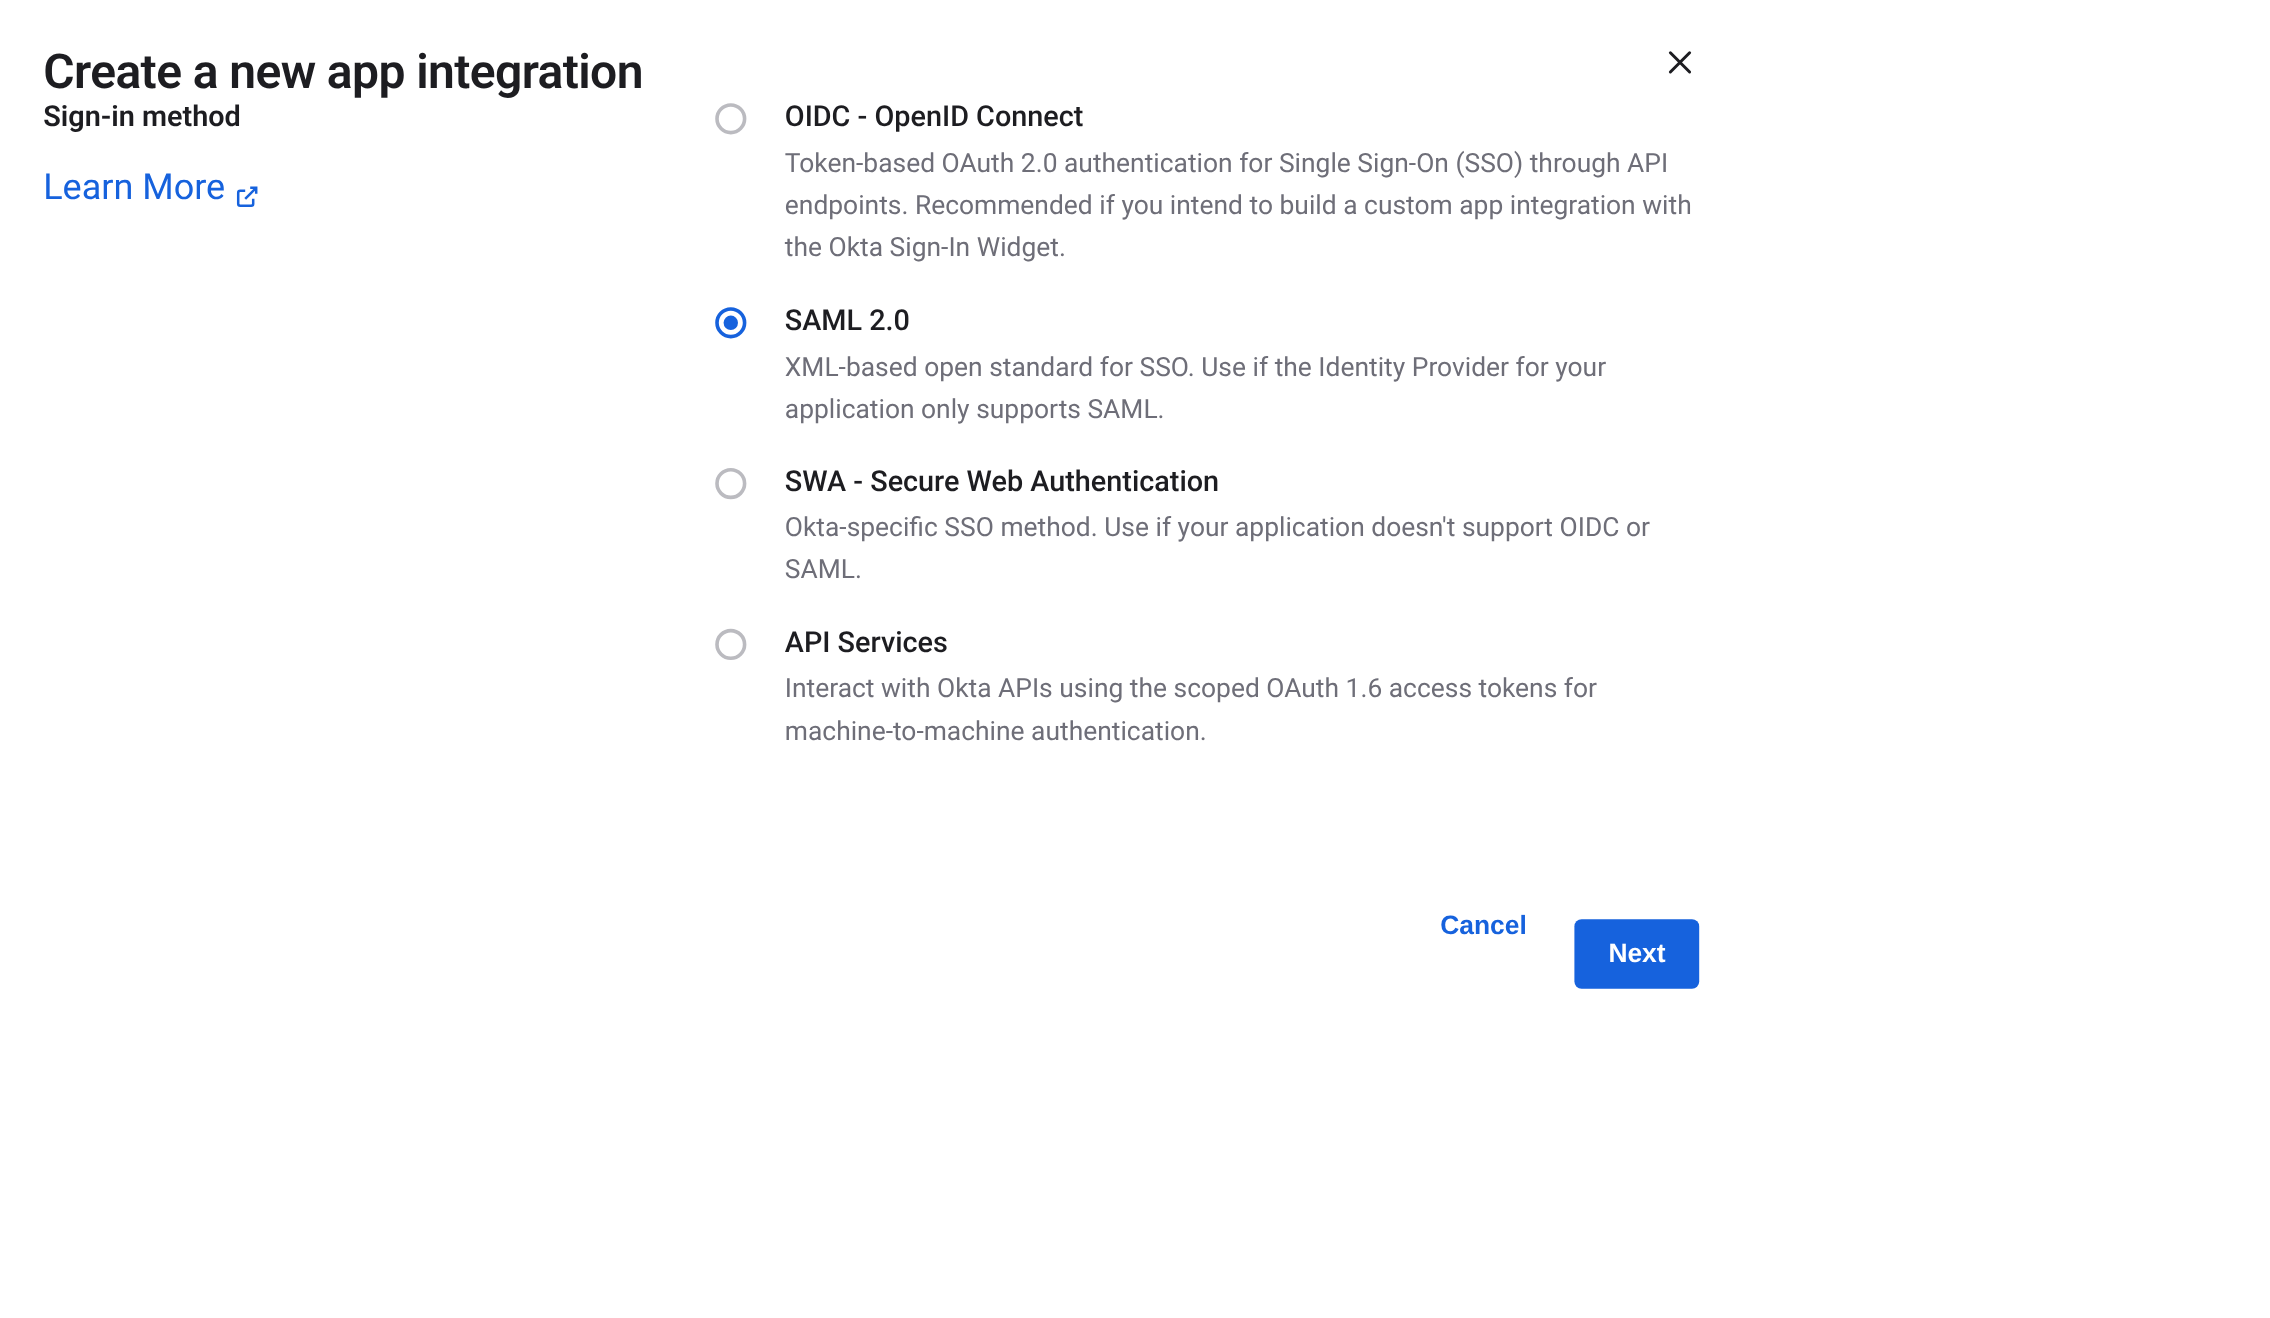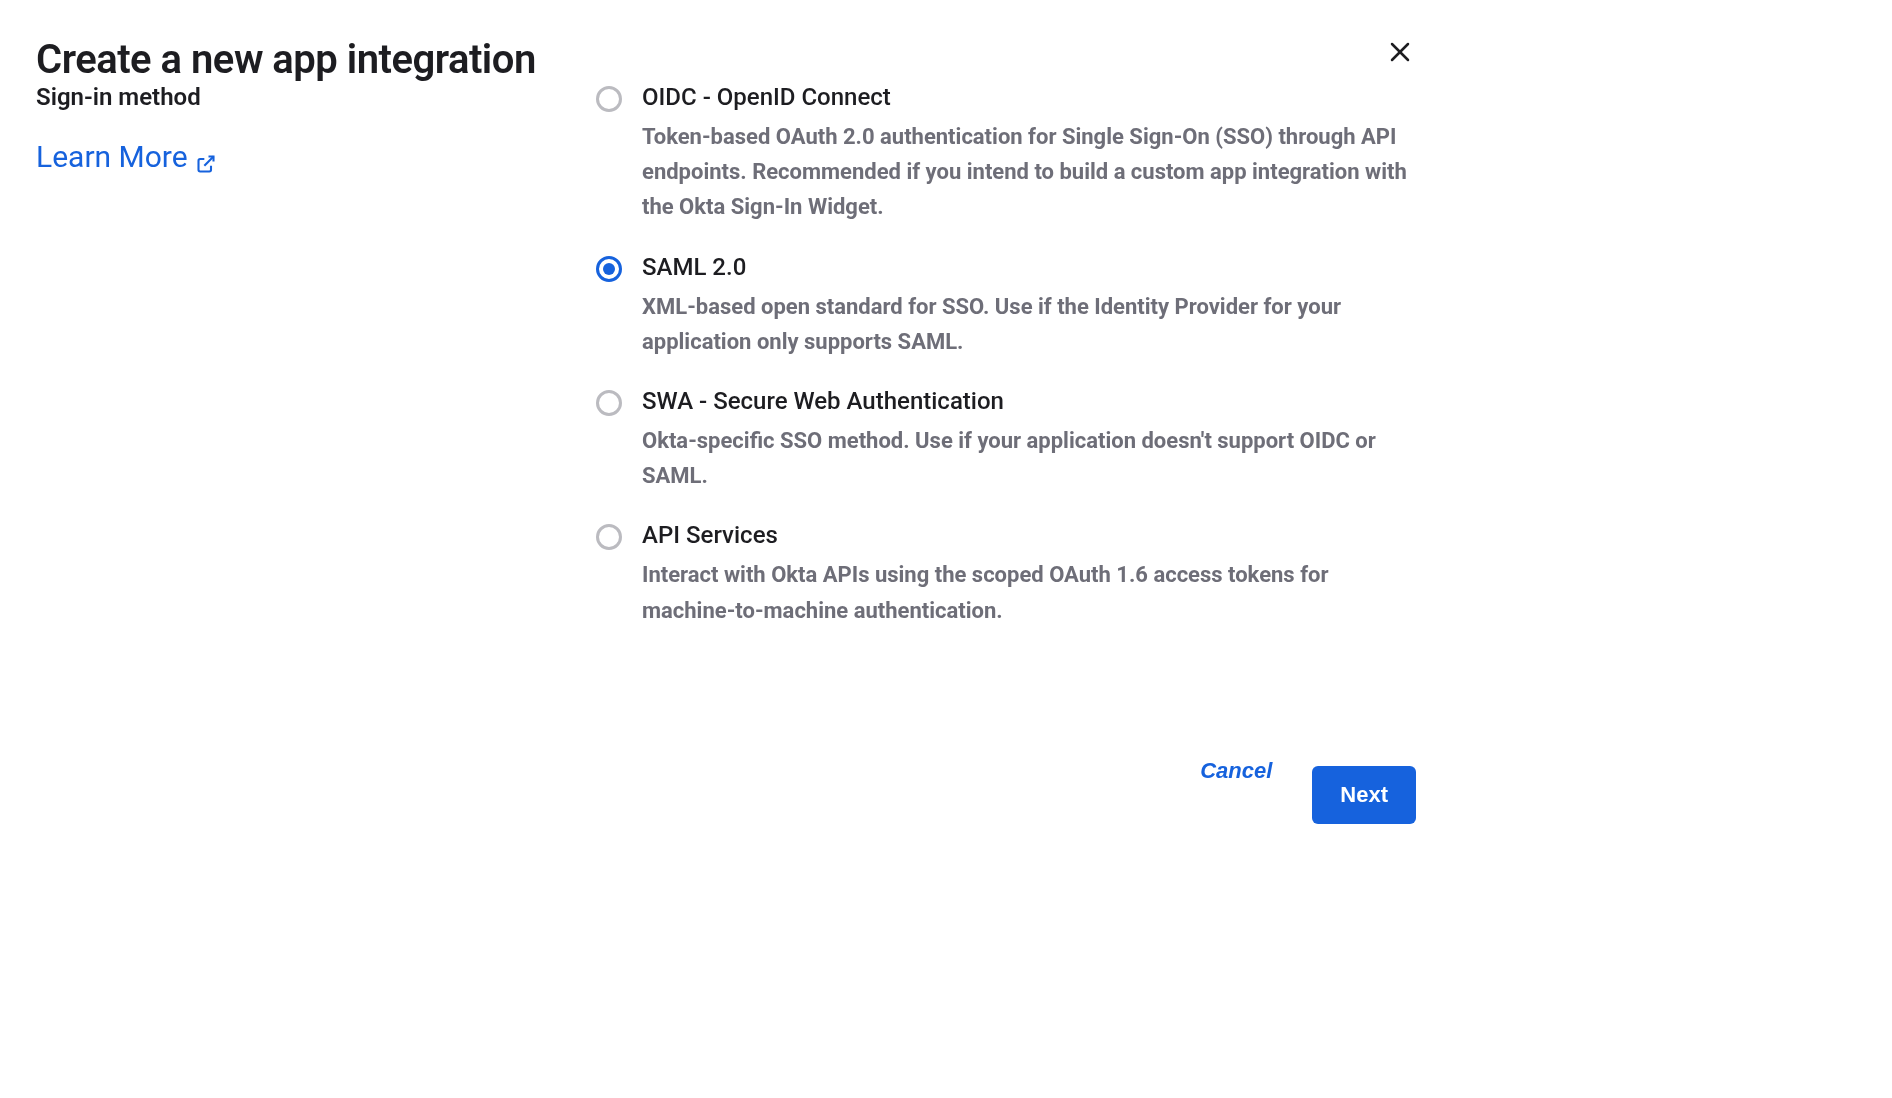--- a/index.html
+++ b/index.html
@@ -71,21 +71,21 @@
     .right-col {
       flex: 1;
     }
     .radio-group {
       display: flex;
       flex-direction: column;
       gap: 28px;
     }
     .radio-option {
       display: flex;
-      gap: 20px;
+      gap: 32px;
       cursor: pointer;
     }
     .radio-circle {
       width: 26px;
       height: 26px;
       border-radius: 50%;
       border: 3px solid #bbbbc0;
       flex-shrink: 0;
       margin-top: 3px;
       display: flex;
@@ -106,42 +106,41 @@
       flex: 1;
     }
     .radio-title {
       font-size: 24px;
       font-weight: 500;
       color: #1d1d21;
       margin-bottom: 8px;
     }
     .radio-desc {
       font-size: 22px;
-      font-weight: 700;
+      font-weight: 400;
       color: #6e6e78;
       line-height: 1.6;
     }
     .footer {
       display: flex;
       justify-content: flex-end;
       gap: 16px;
       margin-top: 90px;
     }
     .btn {
       padding: 16px 24px;
       font-size: 22px;
       font-weight: 600;
       border-radius: 6px;
       cursor: pointer;
       border: none;
     }
     .btn-cancel {
       background: transparent;
       color: #1662dd;
-      font-style: italic;
     }
     .btn-next {
       background: #1662dd;
       color: #ffffff;
       padding: 16px 28px;
       margin-top: 48px;
     }
   </style>
 </head>
 <body>

